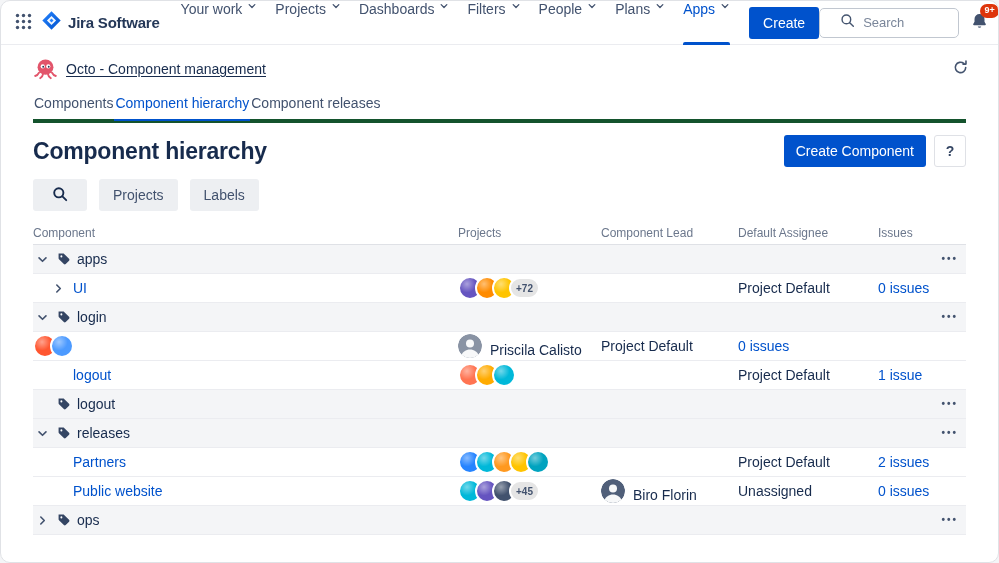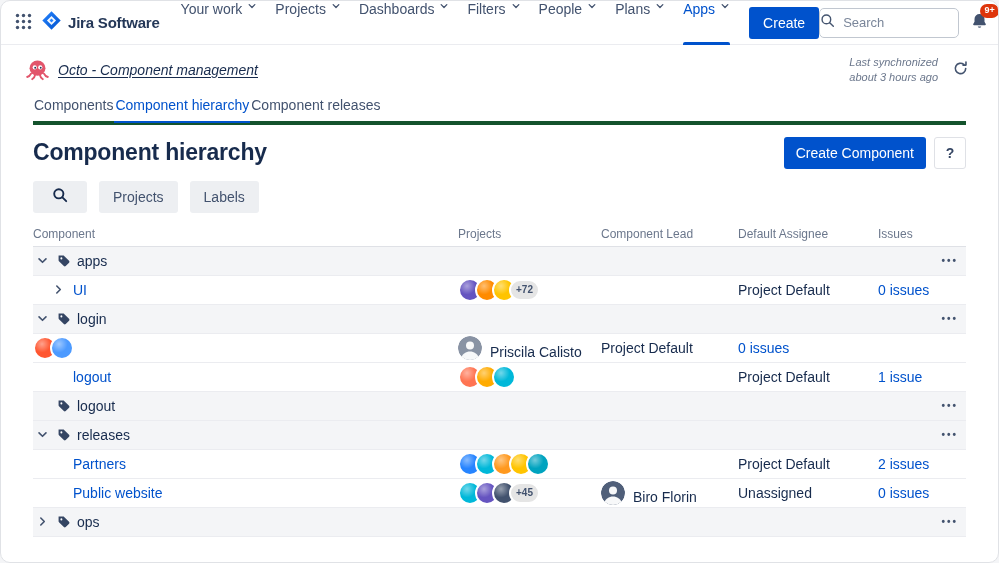--- a/index.html
+++ b/index.html
@@ -41,33 +41,33 @@
     border-radius: 2px 2px 0 0; background: var(--accent, #0052CC);
   }
   .create-btn {
     margin-left: 10px; height: 32px; padding: 0 14px; border-radius: 3px;
     background: var(--accent, #0052CC); color: #fff; font-size: 14px; flex: none;
   }
   .topnav-right { margin-left: auto; display: flex; align-items: center; gap: 5px; }
   .search-box {
     display: flex; align-items: center; gap: 6px;
     width: 140px; height: 30px; border: 1px solid #C1C7D0; border-radius: 5px;
-    padding: 0 0; background: #fff;
+    padding: 0 20px; background: #fff;
   }
   .search-input { border: none; outline: none; flex: 1; min-width: 0; font-size: 13px; font-family: inherit; color: #172B4D; background: transparent; }
   .search-input::placeholder { color: #7A869A; }
   .icon-btn { position: relative; width: 30px; height: 30px; display: flex; align-items: center; justify-content: center; border-radius: 50%; flex: none; }
   .notif-badge {
     position: absolute; top: -4px; right: -5px;
     background: var(--notification-red, #DE350B); color: #fff;
     font-size: 9px; font-weight: 700; line-height: 1; padding: 2.5px 4.5px; border-radius: 8px;
   }
 
   
-  .app-header { display: flex; align-items: center; gap: 8px; padding: 10px 24px 6px 24px; font-style: italic; }
+  .app-header { display: flex; align-items: center; gap: 8px; padding: 10px 24px 6px 32px; }
   .octo-icon { display: flex; flex: none; }
   .app-title { font-size: 14px; color: #172B4D; text-decoration: underline; text-underline-offset: 2px; }
   .app-header-right { margin-left: auto; display: flex; align-items: center; gap: 8px; }
   .sync-text { text-align: right; font-size: 11px; color: var(--subtle-text, #6B778C); line-height: 1.35; }
   .sync-btn { width: 28px; height: 28px; border-radius: 4px; }
 
   
   .tabs { display: flex; margin: 2px 32px 0; border-bottom: 4px solid #14532d; }
   .tab { position: relative; font-size: 14px; color: #42526E; padding: 4px 1px 8px; white-space: nowrap; }
   .tab.active { color: var(--accent, #0052CC); }
@@ -231,24 +231,20 @@
           <path d="M6 17c-1 2.2-2.6 3.2-4.2 3.5M10.2 18.8c-.3 2-1.4 3.4-2.9 4.1M15.8 18.8c.3 2 1.4 3.4 2.9 4.1M20 17c1 2.2 2.6 3.2 4.2 3.5" stroke="#E2556B" stroke-width="2.1" fill="none" stroke-linecap="round"></path>
           <ellipse cx="13" cy="11" rx="8.6" ry="8.2" fill="#E2556B"></ellipse>
           <circle cx="10" cy="10.2" r="2.3" fill="#fff"></circle>
           <circle cx="16" cy="10.2" r="2.3" fill="#fff"></circle>
           <circle cx="10.5" cy="10.6" r="1" fill="#253858"></circle>
           <circle cx="16.5" cy="10.6" r="1" fill="#253858"></circle>
         </svg>
       </span>
     <a class="app-title">Octo - Component management</a>
     <div class="app-header-right">
-      <div class="sync-text">
-        <div>Last synchronized</div>
-        <div>about 3 hours ago</div>
-      </div>
       <button class="sync-btn icon-btn">
         <span><svg width="17" height="17" viewBox="0 0 18 18" fill="none">
               <path d="M14.5 9a5.5 5.5 0 1 1-2-4.3" stroke="#44546F" stroke-width="1.7" stroke-linecap="round"></path>
               <path d="M14.8 2.2v3.2h-3.2" stroke="#44546F" stroke-width="1.7" stroke-linecap="round" stroke-linejoin="round"></path>
             </svg></span>
       </button>
     </div>
   </div>
 
   <nav class="tabs">

